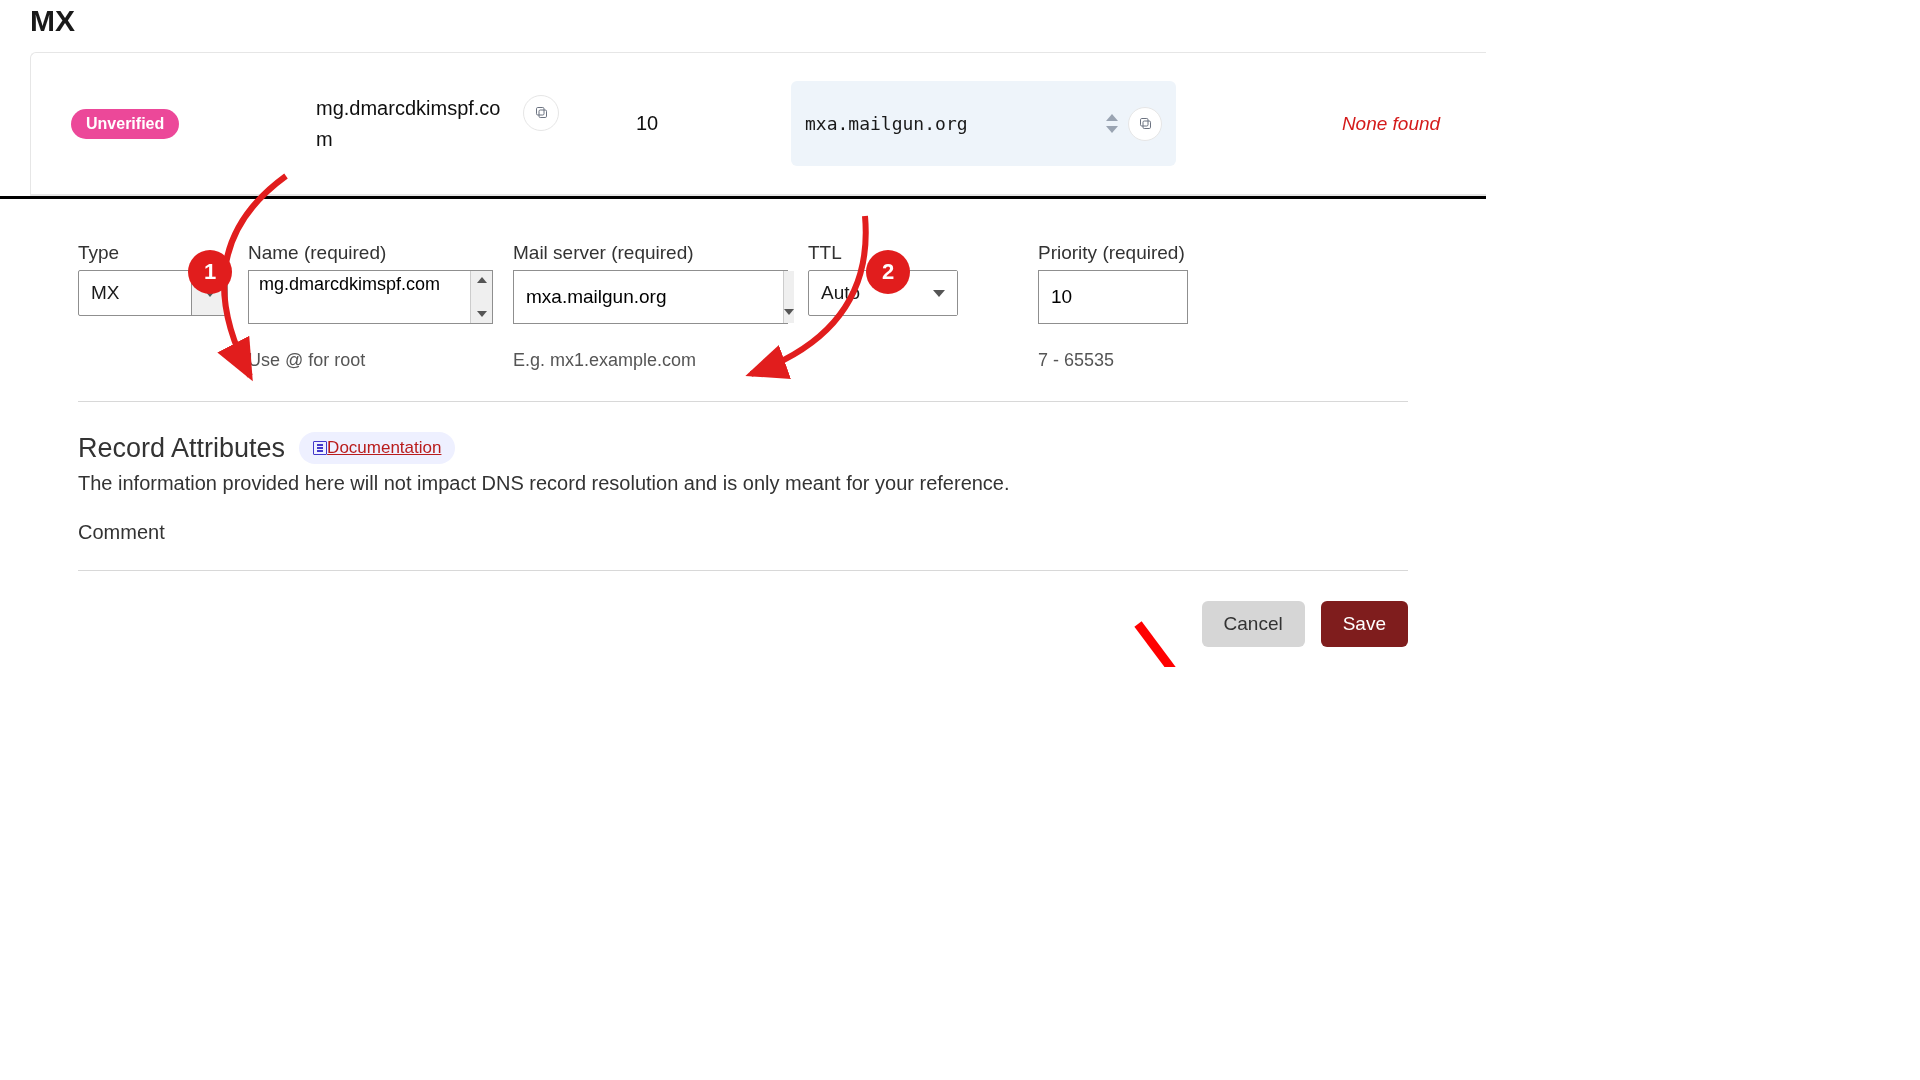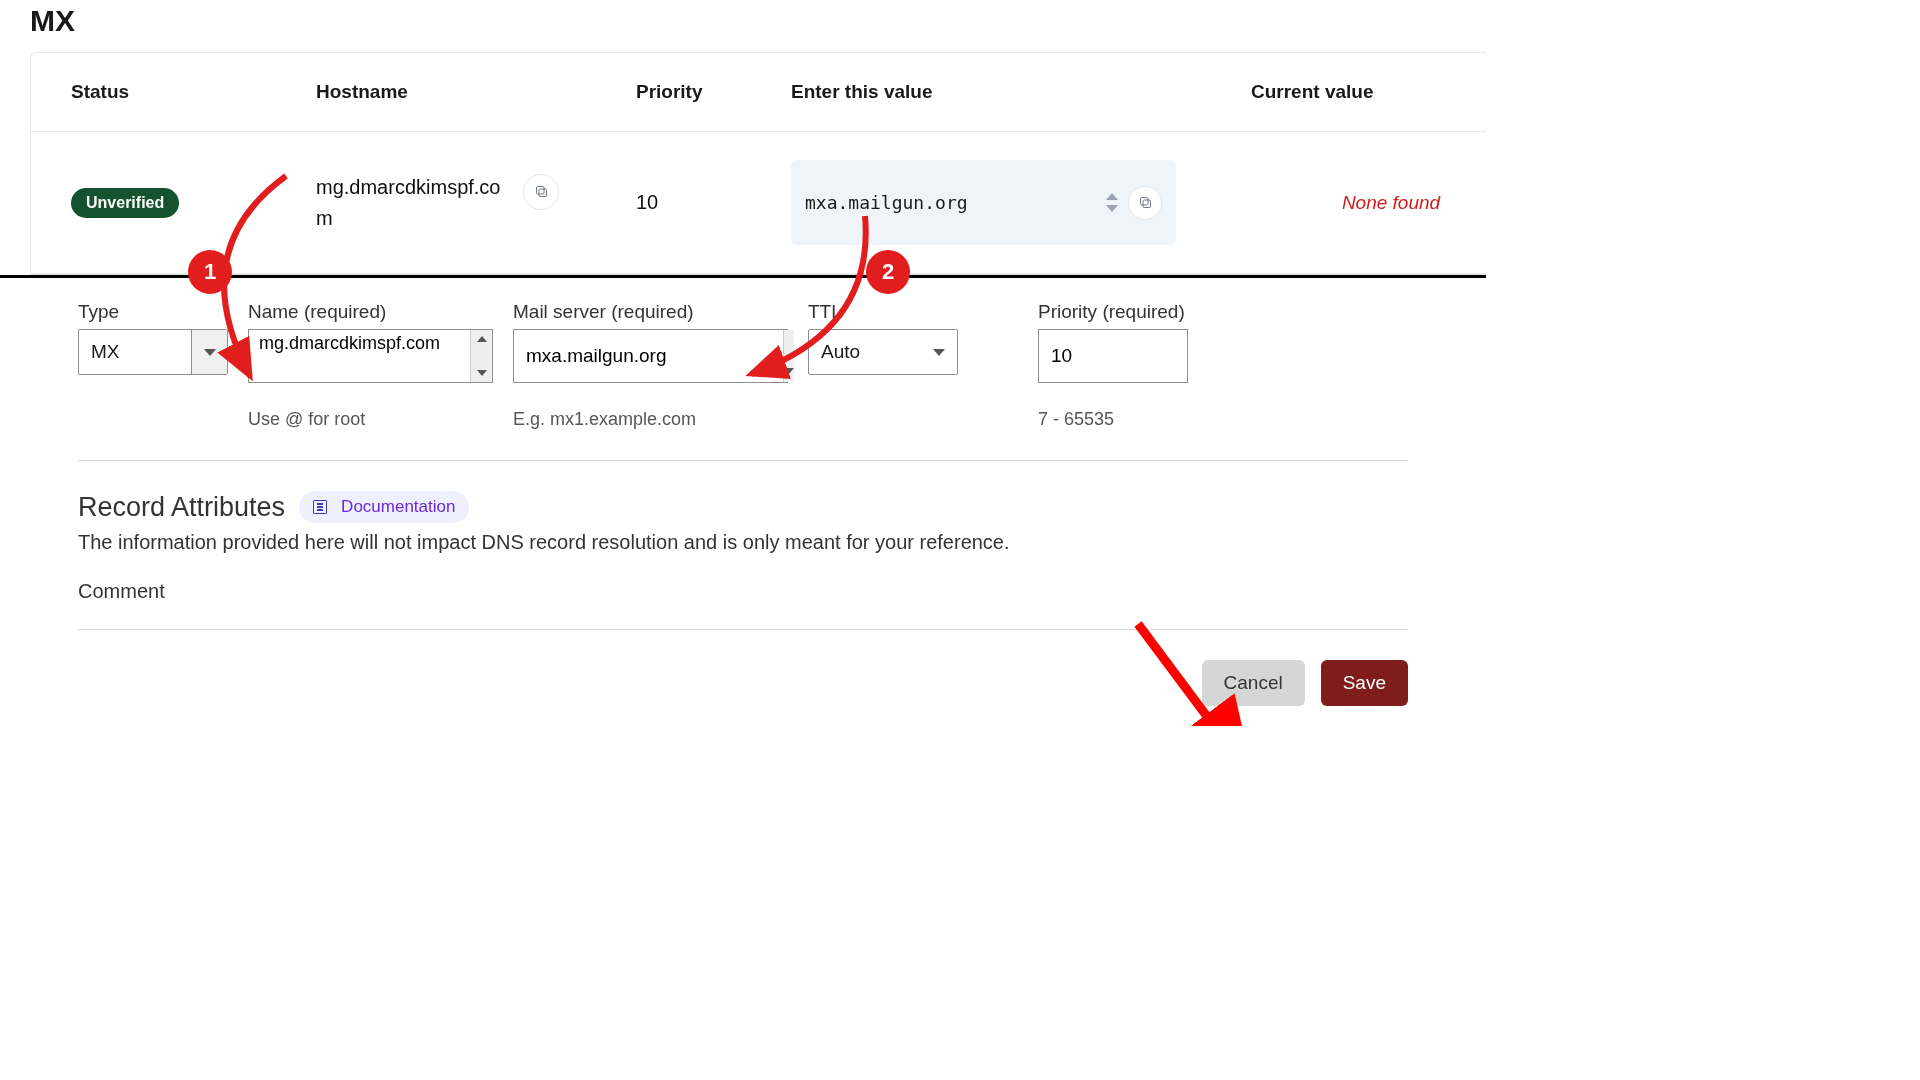--- a/index.html
+++ b/index.html
@@ -34,21 +34,21 @@
       font-weight: 600;
       color: #1a1a1a;
     }
     .table-row {
       padding: 28px 0 28px 40px;
       border-bottom: 1px solid #e6e6e6;
       min-height: 130px;
     }
     .status-pill {
       display: inline-block;
-      background: #14532d;
+      background: #ec4899;
       color: #fff;
       font-size: 16px;
       font-weight: 600;
       padding: 6px 15px;
       border-radius: 18px;
     }
     .hostname-cell {
       font-size: 20px;
       color: #0f0f0f;
       display: flex;
@@ -133,21 +133,21 @@
       font-size: 19px;
       text-align: center;
     }
     .divider-bar {
       height: 3px;
       background: #000;
       width: 100%;
       margin: 0;
     }
     .form-area {
-      padding: 23px 0 0 78px;
+      padding: 43px 0 0 78px;
       display: flex;
       gap: 20px;
       align-items: flex-start;
     }
     .field { display: flex; flex-direction: column; }
     .field-label {
       font-size: 19px;
       color: #333;
       margin-bottom: 6px;
     }
@@ -261,27 +261,28 @@
       align-items: center;
       gap: 14px;
       margin-bottom: 8px;
     }
     .attr-title {
       font-size: 27px;
       color: #333;
     }
     .doc-pill {
       background: #eef0ff;
-      color: #6d28d9;
+      color: #b91c1c;
       font-size: 17px;
       padding: 6px 14px;
       border-radius: 18px;
       display: inline-flex;
       align-items: center;
-      gap: 14px;
+      gap: 0;
+      text-decoration: underline;
     }
     .doc-ico {
       width: 14px; height: 14px;
       border: 1.5px solid #4338ca;
       border-radius: 1px;
       position: relative;
     }
     .doc-ico::after {
       content:"";
       position:absolute; left:3px; top:2px; width:6px; height:1.5px; background:#4338ca;
@@ -343,27 +344,20 @@
       overflow: visible;
       pointer-events: none;
     }
   </style>
 </head>
 <body>
 
 <div class="page-title">MX</div>
 
 <div class="table-wrap">
-  <div class="table-head">
-    <div>Status</div>
-    <div>Hostname</div>
-    <div>Priority</div>
-    <div>Enter this value</div>
-    <div>Current value</div>
-  </div>
   <div class="table-row">
     <div>
       <span class="status-pill">Unverified</span>
     </div>
     <div class="hostname-cell">
       <span class="hostname-text">mg.dmarcdkimspf.com</span>
       <span class="copy-btn">
         <svg class="copy-svg" viewBox="0 0 24 24">
             <rect x="8" y="8" width="12" height="12" rx="2"></rect>
             <rect x="4" y="4" width="12" height="12" rx="2"></rect>

